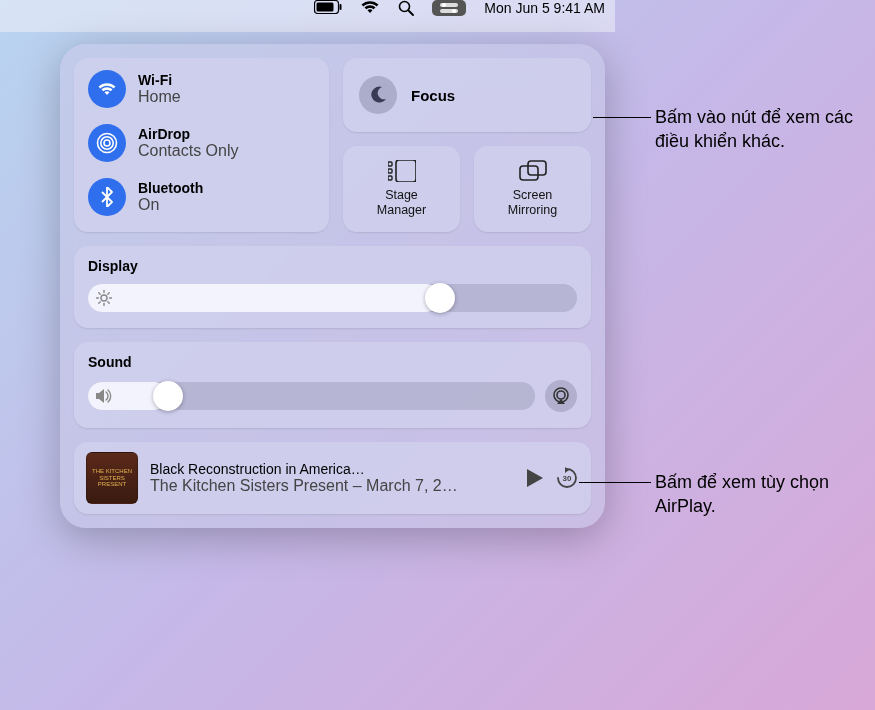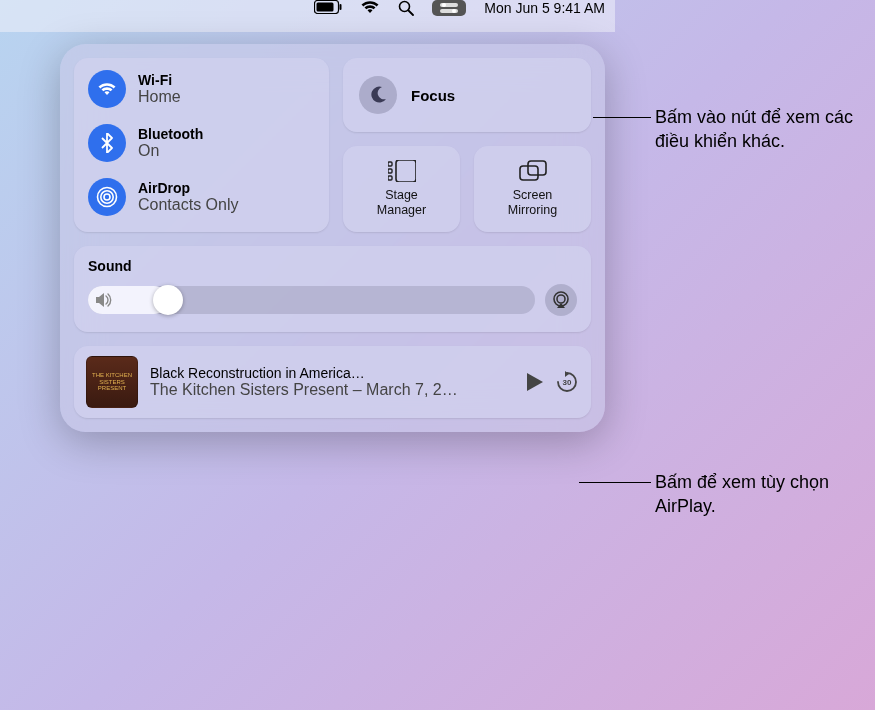--- a/index.html
+++ b/index.html
@@ -173,40 +173,40 @@
               <path d="M10 13 L7.5 10.2 C8.9 9 11.1 9 12.5 10.2 Z M4.5 7.4 C7.6 4.6 12.4 4.6 15.5 7.4 L13.6 9.3 C11.6 7.5 8.4 7.5 6.4 9.3 Z M1.5 4.5 C6.2 0 13.8 0 18.5 4.5 L16.6 6.4 C13 3 7 3 3.4 6.4 Z" fill="#fff"></path>
             </svg>
         </div>
         <div class="conn-text">
           <div class="title">Wi-Fi</div>
           <div class="sub">Home</div>
         </div>
       </div>
       <div class="conn-item">
         <div class="conn-icon">
-          <svg width="12" height="20" viewBox="0 0 12 20">
-              <path d="M6 0 L6 20 L11 15 L1 5 M6 0 L11 5 L1 15" fill="none" stroke="#fff" stroke-width="1.8" stroke-linejoin="round"></path>
-            </svg>
-        </div>
-        <div class="conn-text">
-          <div class="title">Bluetooth</div>
-          <div class="sub">On</div>
-        </div>
-      </div>
-      <div class="conn-item">
-        <div class="conn-icon">
           <svg width="22" height="22" viewBox="0 0 22 22">
               <circle cx="11" cy="11" r="3" fill="none" stroke="#fff" stroke-width="1.6"></circle>
               <circle cx="11" cy="11" r="6.2" fill="none" stroke="#fff" stroke-width="1.6"></circle>
               <circle cx="11" cy="11" r="9.5" fill="none" stroke="#fff" stroke-width="1.6"></circle>
             </svg>
         </div>
         <div class="conn-text">
           <div class="title">AirDrop</div>
           <div class="sub">Contacts Only</div>
+        </div>
+      </div>
+      <div class="conn-item">
+        <div class="conn-icon">
+          <svg width="12" height="20" viewBox="0 0 12 20">
+              <path d="M6 0 L6 20 L11 15 L1 5 M6 0 L11 5 L1 15" fill="none" stroke="#fff" stroke-width="1.8" stroke-linejoin="round"></path>
+            </svg>
+        </div>
+        <div class="conn-text">
+          <div class="title">Bluetooth</div>
+          <div class="sub">On</div>
         </div>
       </div>
     </div>
 
     <div class="right-col">
       <div class="cc-card focus-card">
         <div class="focus-icon">
           <svg width="20" height="20" viewBox="0 0 20 20">
               <path d="M14 2 A8 8 0 1 0 18 14 A6 6 0 0 1 14 2 Z" fill="#3a3a55"></path>
             </svg>
@@ -233,20 +233,45 @@
                 <rect x="9" y="1" width="18" height="14" rx="3" fill="none" stroke="#222" stroke-width="1.6"></rect>
               </svg>
           </span>
           <div class="lbl" style="white-space:pre-line">Screen
 Mirroring</div>
         </div>
       </div>
     </div>
   </div>
 
+  <div class="cc-card slider-card">
+    <div class="hdr">Display</div>
+    <div class="slider-wrap">
+      <div class="slider-track">
+        <div class="slider-fill" id="disp-fill" style="width: 72%;">
+          <span>
+            <svg width="16" height="16" viewBox="0 0 16 16">
+                <circle cx="8" cy="8" r="3" fill="none" stroke="#888" stroke-width="1.4"></circle>
+                <g stroke="#888" stroke-width="1.4" stroke-linecap="round">
+                  <line x1="8" y1="0.5" x2="8" y2="2.5"></line>
+                  <line x1="8" y1="13.5" x2="8" y2="15.5"></line>
+                  <line x1="0.5" y1="8" x2="2.5" y2="8"></line>
+                  <line x1="13.5" y1="8" x2="15.5" y2="8"></line>
+                  <line x1="2.8" y1="2.8" x2="4.2" y2="4.2"></line>
+                  <line x1="11.8" y1="11.8" x2="13.2" y2="13.2"></line>
+                  <line x1="2.8" y1="13.2" x2="4.2" y2="11.8"></line>
+                  <line x1="11.8" y1="4.2" x2="13.2" y2="2.8"></line>
+                </g>
+              </svg>
+          </span>
+        </div>
+        <div class="slider-thumb" id="disp-thumb" style="left: calc(72% - 15px);"></div>
+      </div>
+    </div>
+  </div>
 
   <div class="cc-card slider-card">
     <div class="hdr">
       <span>Sound</span>
     </div>
     <div class="slider-wrap">
       <div class="slider-track" style="flex:1">
         <div class="slider-fill" id="snd-fill" style="width: 18%;">
           <span>
             <svg width="18" height="14" viewBox="0 0 18 14">

